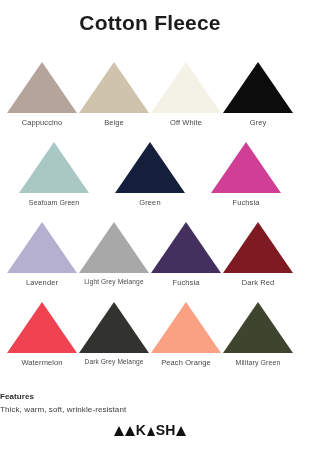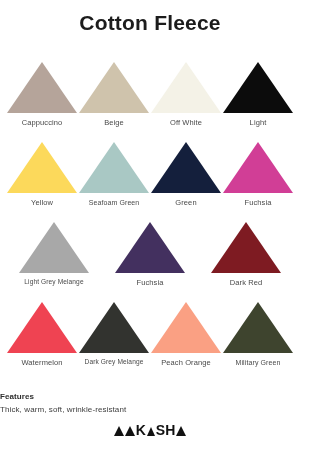--- a/index.html
+++ b/index.html
@@ -146,50 +146,50 @@
         <div class="cell">
           <div class="tri-wrap">
             <div class="tri" style="border-bottom-color: rgb(244, 242, 231);"></div>
           </div>
           <div class="swatch-label">Off White</div>
         </div>
         <div class="cell">
           <div class="tri-wrap">
             <div class="tri" style="border-bottom-color: rgb(12, 12, 12);"></div>
           </div>
-          <div class="swatch-label">Light</div>
-        </div>
-      </div>
-      <div class="row">
-        <div class="cell">
-          <div class="tri-wrap">
-            <div class="tri" style="border-bottom-color: rgb(252, 217, 91);"></div>
-          </div>
-          <div class="swatch-label">Yellow</div>
-        </div>
+          <div class="swatch-label">Grey</div>
+        </div>
+      </div>
+      <div class="row">
         <div class="cell">
           <div class="tri-wrap">
             <div class="tri" style="border-bottom-color: rgb(169, 200, 196);"></div>
           </div>
           <div class="swatch-label" style="font-size: 7px;">Seafoam Green</div>
         </div>
         <div class="cell">
           <div class="tri-wrap">
             <div class="tri" style="border-bottom-color: rgb(20, 31, 60);"></div>
           </div>
           <div class="swatch-label">Green</div>
         </div>
         <div class="cell">
           <div class="tri-wrap">
             <div class="tri" style="border-bottom-color: rgb(209, 62, 150);"></div>
           </div>
           <div class="swatch-label">Fuchsia</div>
         </div>
       </div>
       <div class="row">
+        <div class="cell">
+          <div class="tri-wrap">
+            <div class="tri" style="border-bottom-color: rgb(181, 176, 208);"></div>
+          </div>
+          <div class="swatch-label">Lavender</div>
+        </div>
         <div class="cell">
           <div class="tri-wrap">
             <div class="tri" style="border-bottom-color: rgb(168, 168, 168);"></div>
           </div>
           <div class="swatch-label" style="font-size: 6.6px;">Light Grey Melange</div>
         </div>
         <div class="cell">
           <div class="tri-wrap">
             <div class="tri" style="border-bottom-color: rgb(67, 48, 95);"></div>
           </div>

